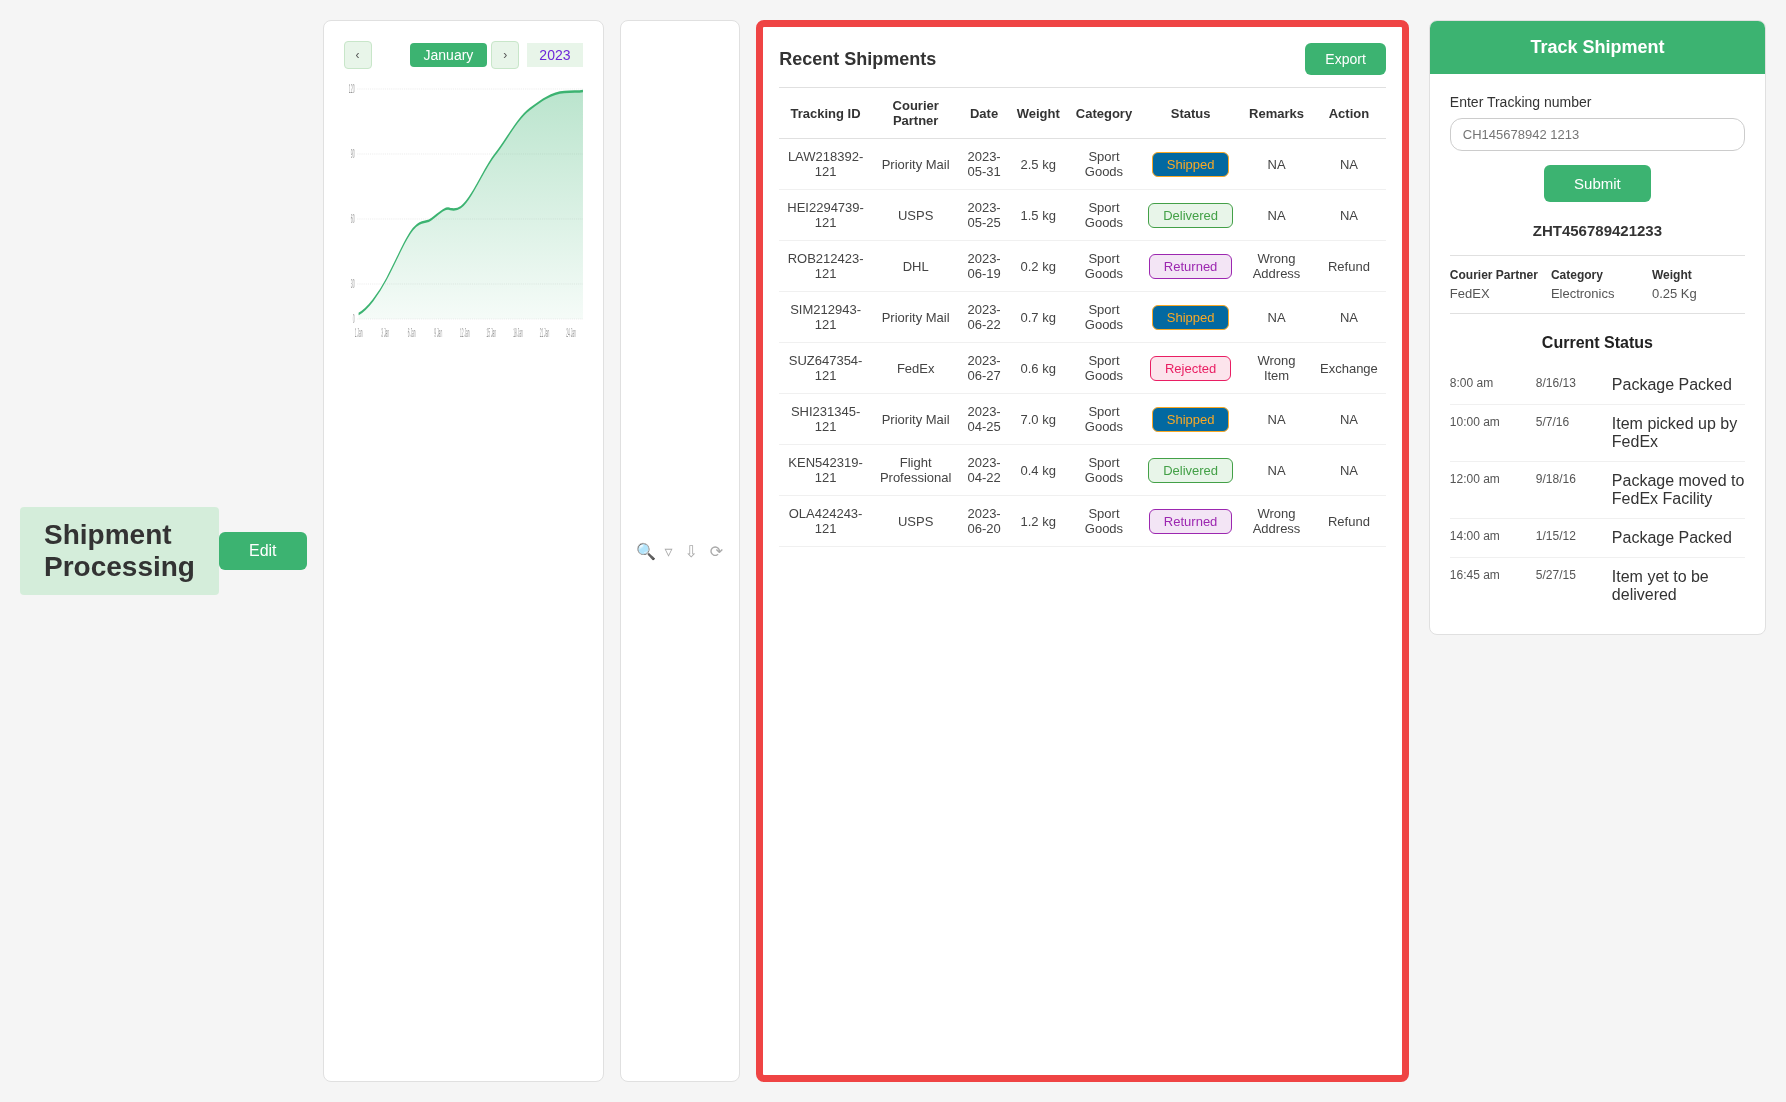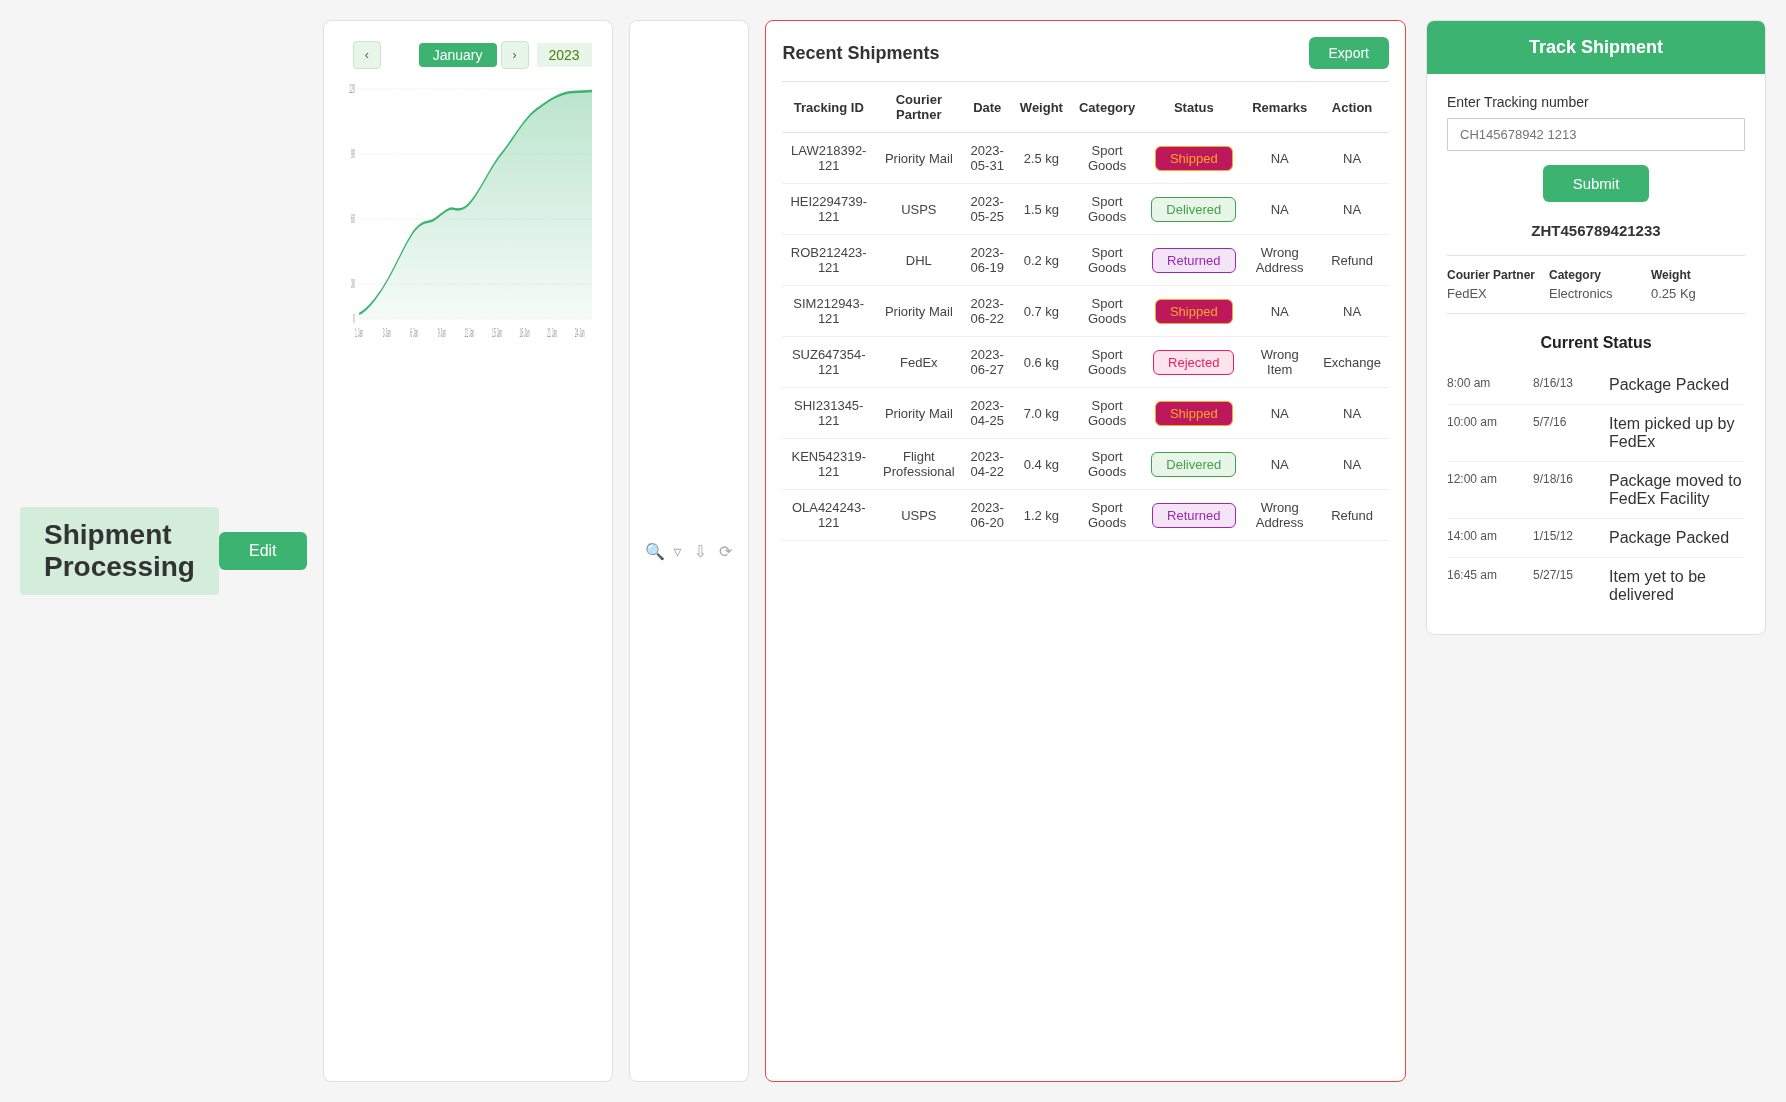--- a/index.html
+++ b/index.html
@@ -53,21 +53,21 @@
       background: #3cb371;
       color: white;
       padding: 4px 14px;
       border-radius: 4px;
       font-size: 14px;
       font-weight: 500;
       margin-left: 34px;
     }
     .year-label {
       background: #e8f5e9;
-      color: #4d7c0f;
+      color: #6d28d9;
       padding: 4px 12px;
       border-radius: 0;
       font-size: 14px;
     }
 
     .chart-area { position: relative; height: 260px; }
     .chart-svg { width: 100%; height: 100%; }
 
     .search-bar {
       background: white;
@@ -76,21 +76,21 @@
       padding: 10px 16px;
       display: flex;
       align-items: center;
       justify-content: space-between;
     }
     .search-left { display: flex; align-items: center; gap: 8px; color: #999; flex: 1; }
     .search-input { border: none; outline: none; font-size: 14px; color: #999; width: 100%; }
     .search-icons { display: flex; gap: 12px; color: #aaa; }
     .search-icon-item { cursor: pointer; font-size: 16px; }
 
-    .table-section { background: white; border: 1px solid #ef4444; border-radius: 8px; padding: 16px; }
+    .table-section { background: white; border: 7px solid #ef4444; border-radius: 8px; padding: 16px; }
     .table-header { display: flex; justify-content: space-between; align-items: center; margin-bottom: 12px; }
     .table-title { font-size: 18px; font-weight: 600; color: #333; }
     .export-btn {
       background: #3cb371;
       color: white;
       border: none;
       padding: 8px 20px;
       border-radius: 6px;
       font-size: 14px;
       cursor: pointer;
@@ -115,21 +115,21 @@
       color: #444;
     }
 
     .status-badge {
       display: inline-block;
       padding: 4px 14px;
       border-radius: 6px;
       font-size: 13px;
       font-weight: 500;
     }
-    .status-shipped { background: #be185d; color: #f9a825; border: 1.5px solid #f9a825; }
+    .status-shipped { background: #0369a1; color: #f9a825; border: 1.5px solid #f9a825; }
     .status-delivered { background: #e8f5e9; color: #43a047; border: 1.5px solid #43a047; }
     .status-returned { background: #f3e5f5; color: #9c27b0; border: 1.5px solid #9c27b0; }
     .status-rejected { background: #fce4ec; color: #e91e63; border: 1.5px solid #e91e63; }
 
     
     .right-panel {
       width: 340px;
       min-width: 300px;
       background: white;
       border: 1px solid #e0e0e0;
@@ -146,21 +146,21 @@
       padding: 16px;
       font-size: 18px;
       font-weight: 600;
     }
 
     .track-body { padding: 20px; }
     .track-label { font-size: 14px; color: #333; margin-bottom: 8px; font-weight: 500; }
     .track-input {
       width: 100%;
       border: 1px solid #ccc;
-      border-radius: 1px;
+      border-radius: 12px;
       padding: 8px 12px;
       font-size: 13px;
       color: #aaa;
       outline: none;
       margin-bottom: 14px;
     }
     .submit-btn {
       display: block;
       background: #3cb371;
       color: white;

